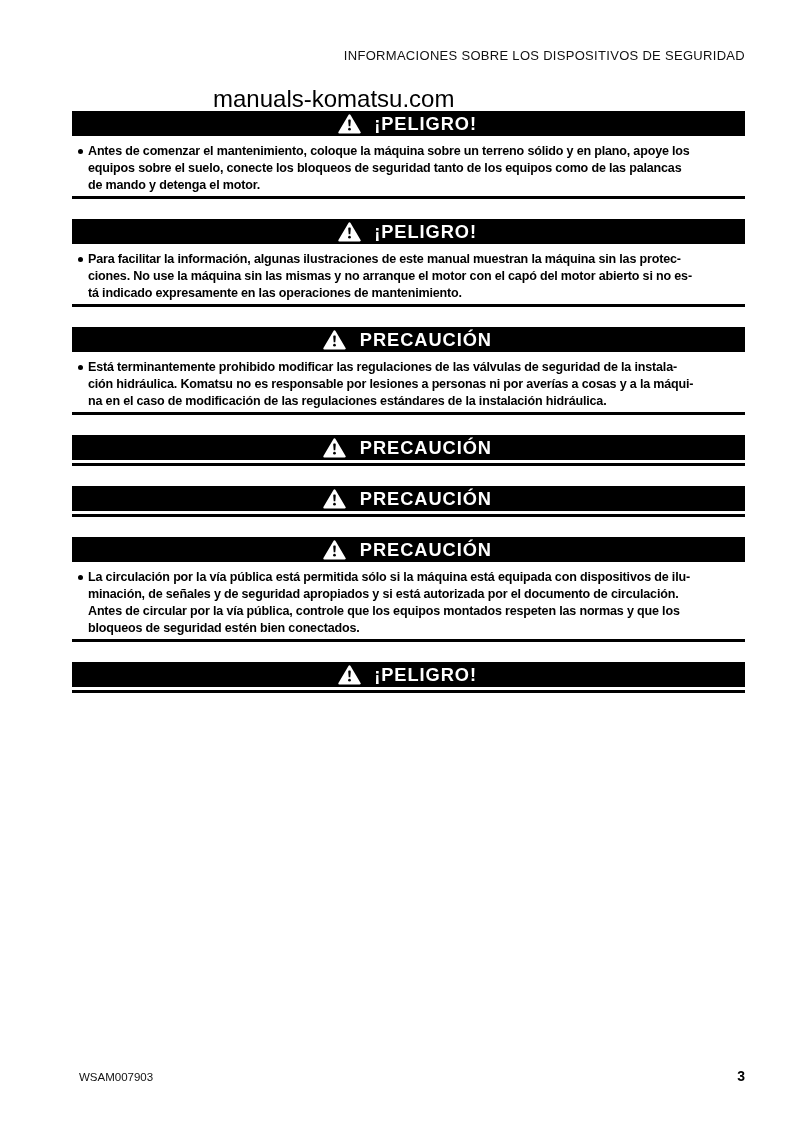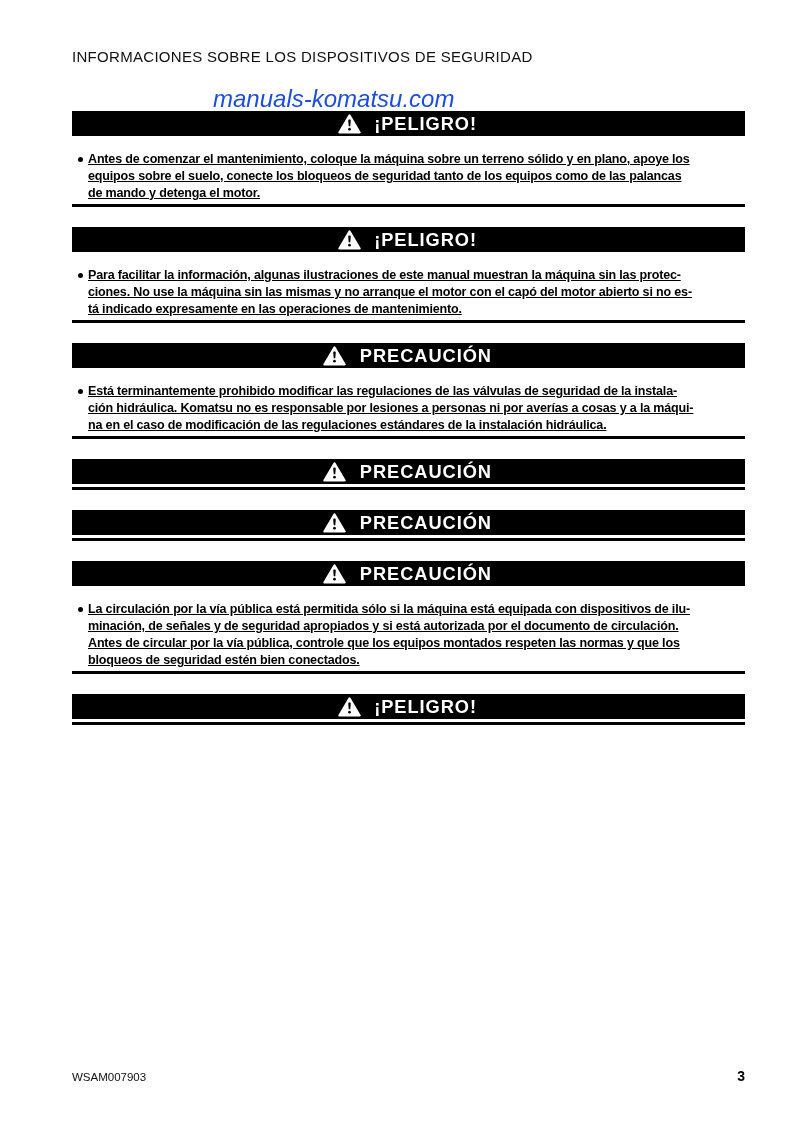--- a/index.html
+++ b/index.html
@@ -7,60 +7,60 @@
     position: relative;
     width: 793px; height: 1123px;
     margin: 0 auto;
     background: #ffffff;
     font-family: "Liberation Sans", sans-serif;
     color: #000;
     overflow: hidden;
   }
   .header-title {
     position: absolute; top: 48px; left: 72px; width: 673px;
-    font-size: 15px; letter-spacing: 0.3px; color: #111;
+    text-align: right;
+    font-size: 13px; letter-spacing: 0.3px; color: #111;
     white-space: nowrap;
   }
   .watermark {
     position: absolute; top: 86px; left: 213px;
-    font-size: 24px; line-height: 25px; color: #1d4ed8;
+    font-size: 24px; line-height: 25px; color: #000000;
     white-space: nowrap;
-    font-style: italic;
   }
   .content {
     position: absolute; top: 111px; left: 72px; width: 673px;
   }
-  .warn-block { margin: 0 0 20px 0; text-decoration: underline; }
+  .warn-block { margin: 0 0 20px 0; }
   .banner {
     height: 25px; background: #000000;
     display: flex; align-items: center; justify-content: center;
     gap: 11px;
   }
   .tri-icon { display: inline-flex; align-items: center; }
   .banner-title {
     color: #ffffff; font-weight: bold; font-size: 19px;
     letter-spacing: 1px; line-height: 25px;
     transform: scaleX(0.96); transform-origin: center;
     white-space: nowrap;
   }
-  .para { display: flex; padding-top: 14px; }
+  .para { display: flex; padding-top: 6px; }
   .bullet {
     width: 5px; height: 5px; border-radius: 50%;
     background: #000; margin: 7px 5px 0 6px; flex: 0 0 auto;
   }
   .plines {
     width: 707px;
     transform: scaleX(0.93); transform-origin: 0 0;
     font-weight: bold; font-size: 13.5px; line-height: 17px;
     letter-spacing: -0.2px;
   }
   .pline { white-space: nowrap; }
   .rule { height: 3px; background: #000; margin-top: 3px; }
   .footer-left {
-    position: absolute; top: 1071px; left: 72px;
+    position: absolute; top: 1071px; left: 79px;
     font-size: 11.5px; color: #111; white-space: nowrap;
   }
   .footer-page {
     position: absolute; top: 1068px; left: 72px; width: 673px;
     text-align: right; font-size: 14px; font-weight: bold;
   }
 </style>
 </head>
 <body>
 

